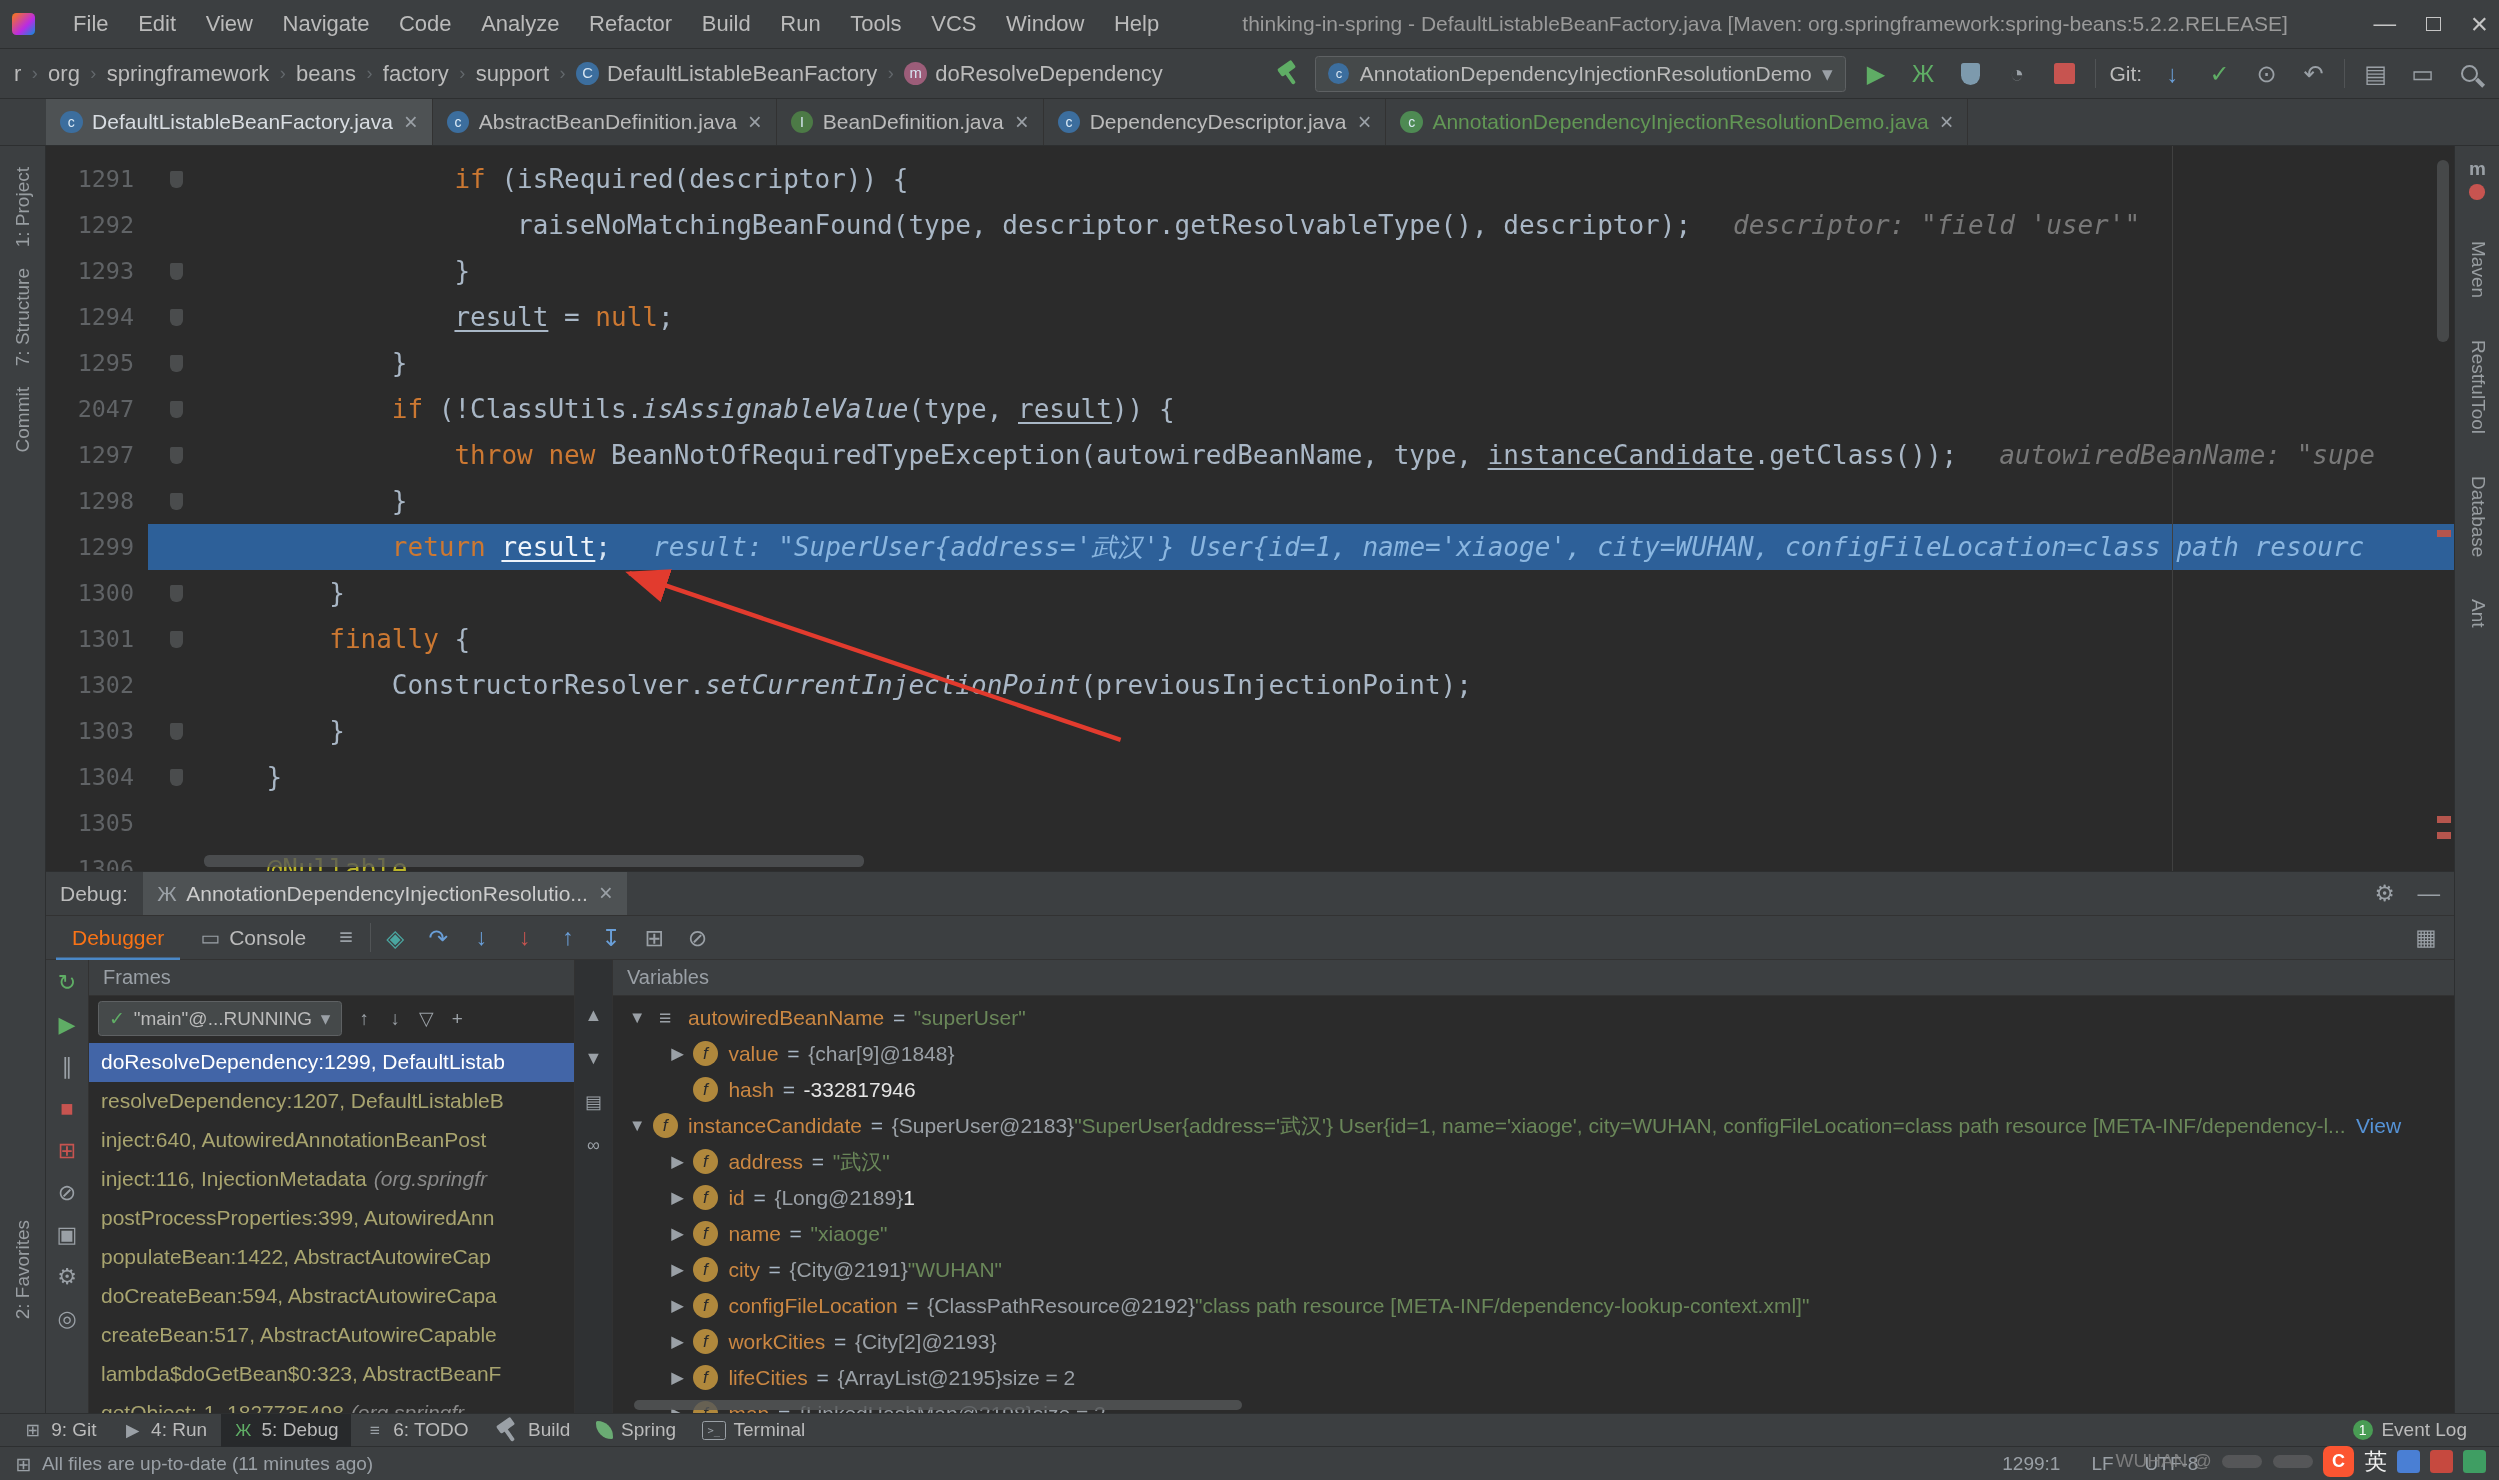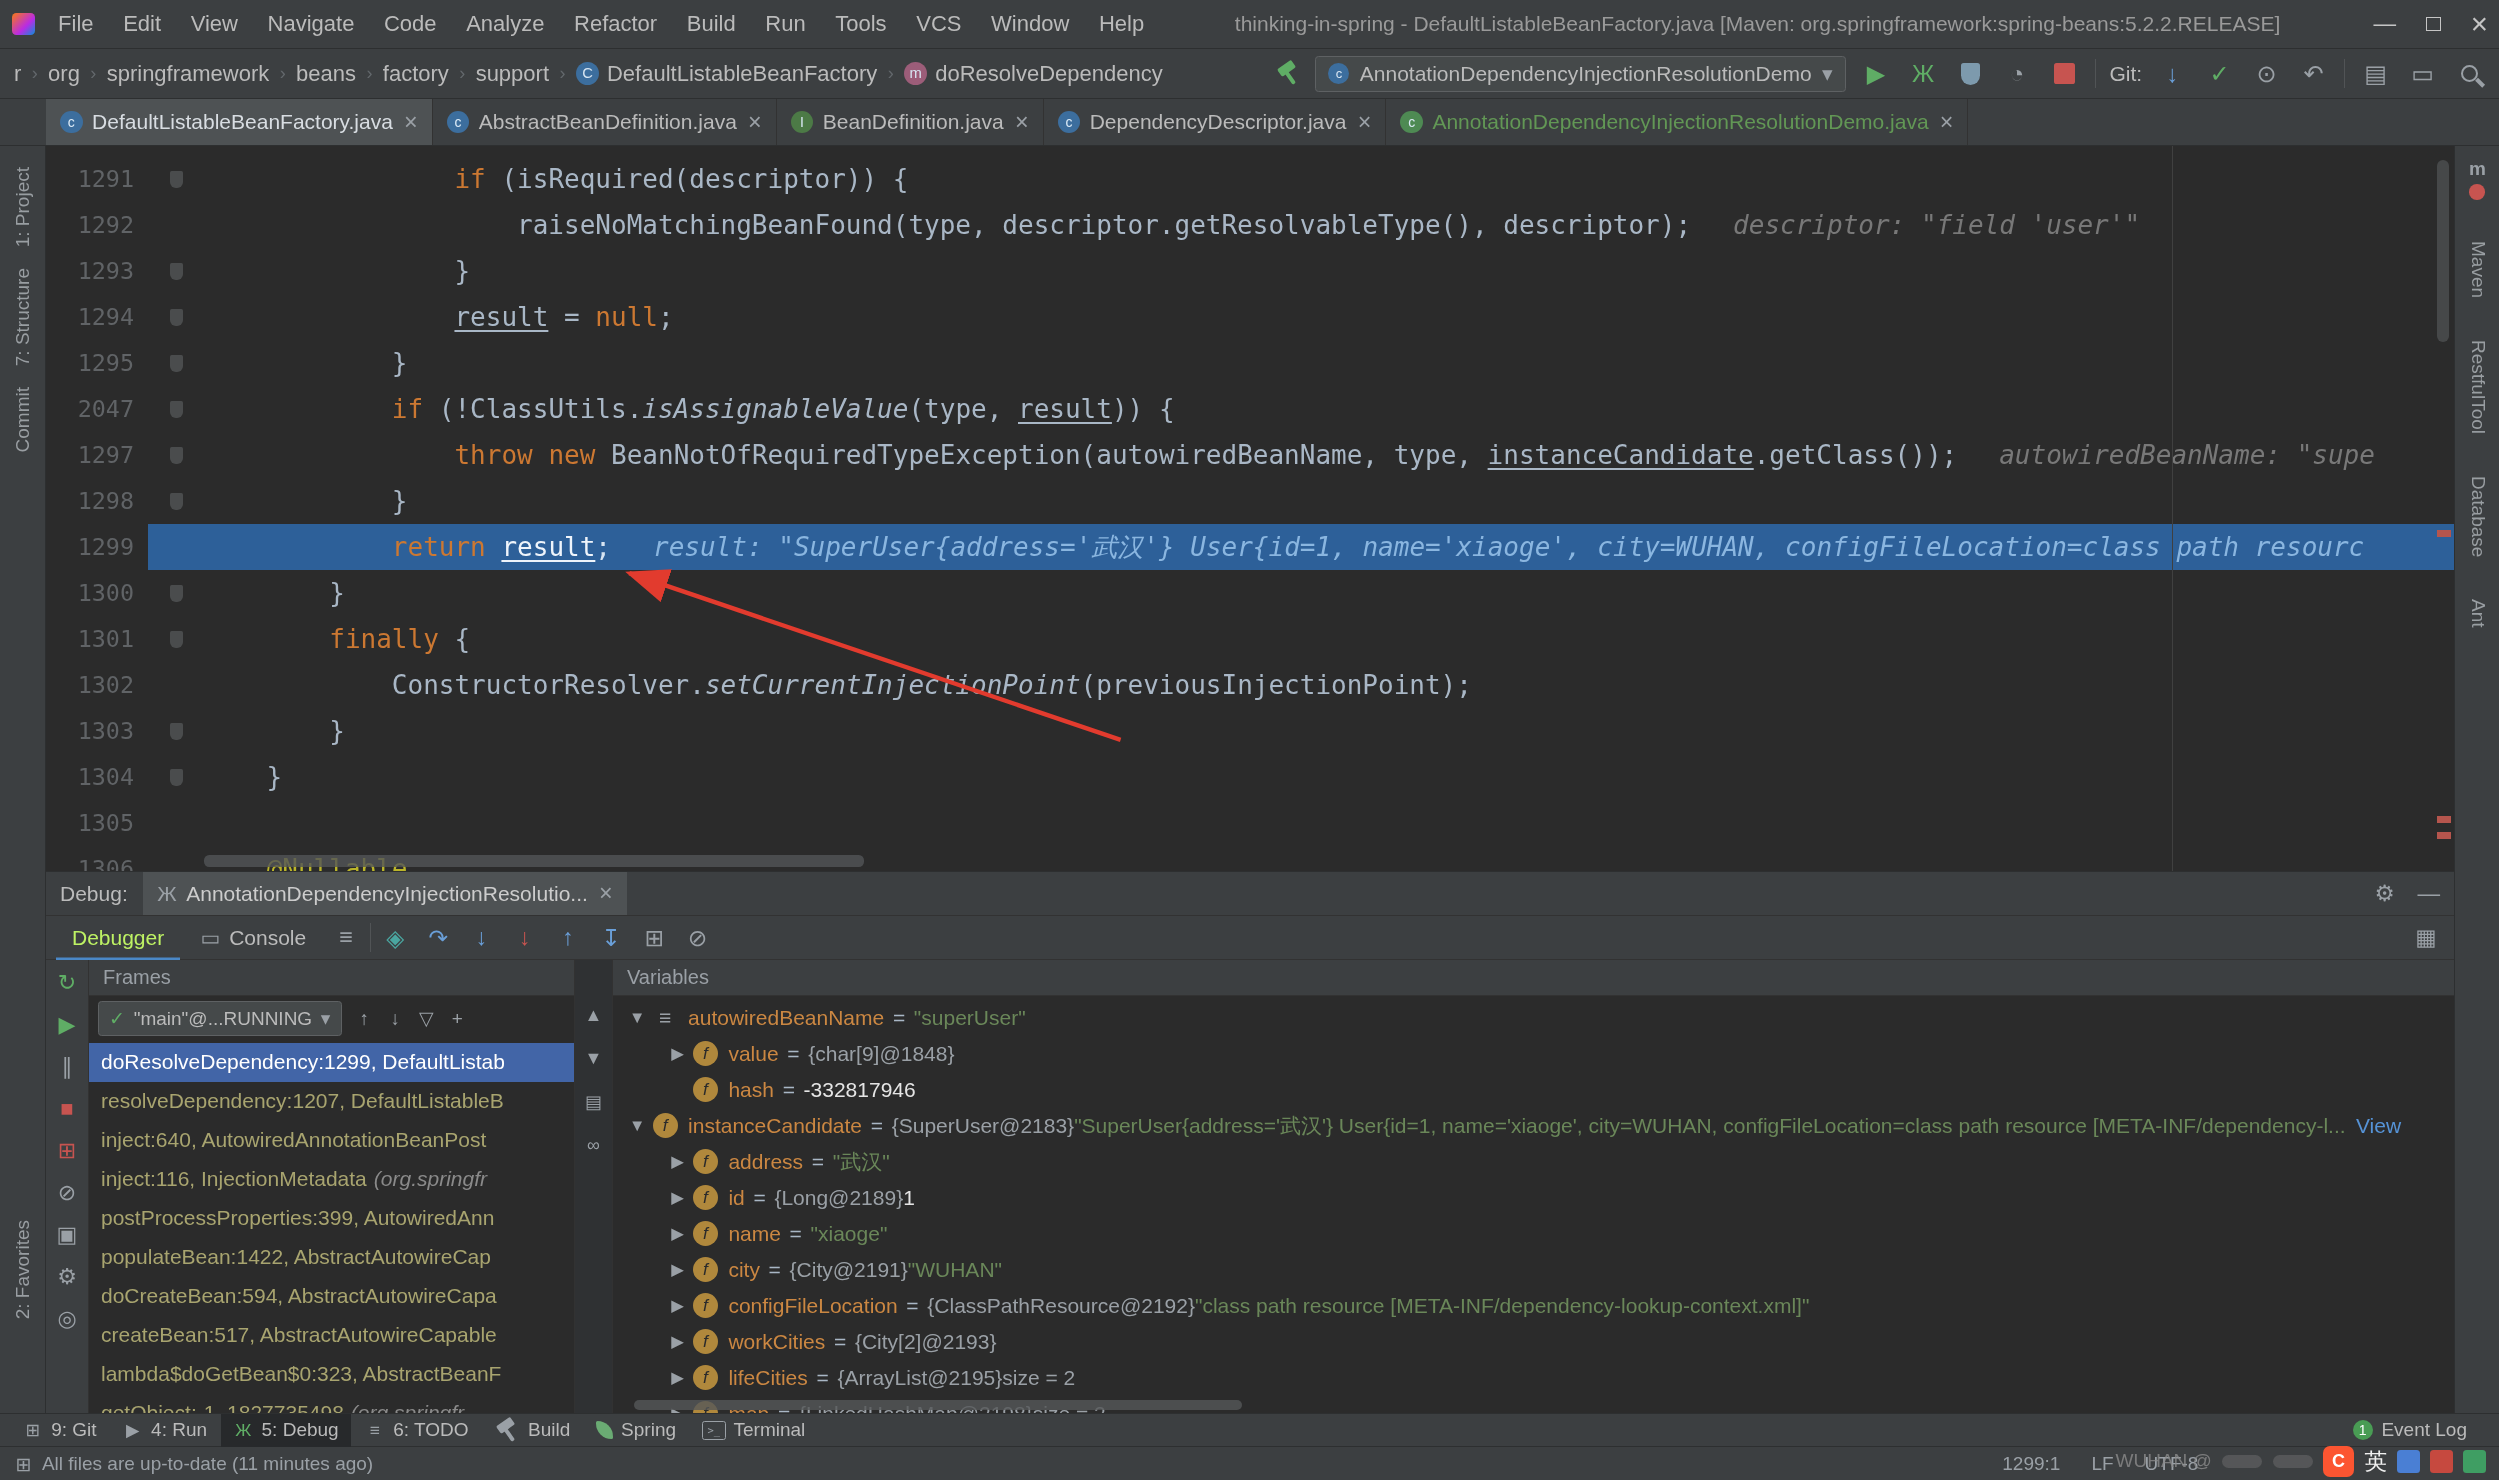--- a/index.html
+++ b/index.html
@@ -1,20 +1,20 @@
 <!DOCTYPE html>
 <html style="font-size:14px"><head>
 <meta charset="utf-8">
 <style>
   *{box-sizing:border-box;margin:0;padding:0}
   html,body{background:#2b2b2b;font-family:"Liberation Sans",sans-serif}
   .app{position:relative;width:2500px;height:1481px;background:#3c3f41;overflow:hidden;color:#bbbbbb}
 
   
-  .titlebar{height:49px;display:flex;align-items:center;background:#3c3f41;border-bottom:0.9px solid #2d2f30;padding:0 12px;gap:0}
+  .titlebar{height:49px;display:flex;align-items:center;background:#3c3f41;border-bottom:0.9px solid #2d2f30;padding:0 12px;gap:15px}
   .appicon{width:22.6px;height:22.6px;border-radius:4.3px;background:linear-gradient(135deg,#f97a12,#b92be4 60%,#0890d8);margin-right:8.7px;flex:none}
   .menubar{display:flex;align-items:center}
   .menu-item{padding:0 14.8px;font-size:22px;color:#bbbbbb;cursor:default}
   .title-text{flex:1;text-align:center;color:#9a9a9a;font-size:21px;white-space:nowrap;overflow:hidden}
   .winctrl{display:flex;align-items:center;gap:29.5px;margin-left:17.4px;color:#c5c5c5;font-size:22.6px}
   .maxbox{width:15.6px;height:14px;border:1.7px solid #c5c5c5;display:inline-block}
   .wclose{font-size:29.5px;line-height:1}
 
   
   .toolbar{height:50px;display:flex;align-items:center;border-bottom:0.9px solid #2d2f30;padding:0 14px;background:#3c3f41}
@@ -91,21 +91,21 @@
   .annot{position:absolute;inset:0;pointer-events:none}
 
   
   .debugpanel{flex:1;display:flex;flex-direction:column;background:#3c3f41;border-top:0.9px solid #2d2f30;min-height:0}
   .dbg-header{height:43px;display:flex;align-items:center;padding:0 14px;gap:15.6px}
   .dbg-label{font-size:21px;color:#bbbbbb}
   .dbg-tab{height:43px;display:flex;align-items:center;gap:9.5px;background:#4e5254;padding:0 14px;font-size:21px;color:#cccccc}
   .dbg-hright{margin-left:auto;display:flex;align-items:center;gap:22.6px;color:#9aa0a6;font-size:22.6px}
   .dbg-toolbar{height:45px;display:flex;align-items:center;gap:5.2px;border-top:0.9px solid #323232;border-bottom:0.9px solid #323232;padding:0 10.4px}
   .vtab{padding:0 15.6px;height:45px;display:flex;align-items:center;gap:8.7px;font-size:21px;color:#bbbbbb}
-  .vtab.sel{color:#bef264;box-shadow:inset 0 -2.6px 0 #4a88c7}
+  .vtab.sel{color:#f97316;box-shadow:inset 0 -2.6px 0 #4a88c7}
   .dbtn{width:38px;height:35px;display:flex;align-items:center;justify-content:center;font-size:23.4px}
   .dbg-tright{margin-left:auto;color:#9aa0a6;font-size:22.6px;padding-right:7px}
   .dbg-content{flex:1;display:flex;min-height:0;background:#2b2b2b}
   .dbg-strip{width:43px;flex:none;background:#3c3f41;border-right:0.9px solid #323232;display:flex;flex-direction:column;align-items:center;padding-top:5.2px;gap:7px}
   .sbtn{width:35px;height:35px;display:flex;align-items:center;justify-content:center;font-size:22px}
   .frames{width:486px;flex:none;display:flex;flex-direction:column;border-right:0.9px solid #323232;min-height:0}
   .panel-title{height:36px;flex:none;display:flex;align-items:center;padding:0 14px;color:#9aa0a6;font-size:20px;background:#3c3f41;border-bottom:0.9px solid #323232}
   .thread-row{height:45px;flex:none;display:flex;align-items:center;padding:0 8.7px;gap:7px}
   .thread-select{display:flex;align-items:center;gap:8.7px;background:#45494a;border:0.9px solid #5e6163;border-radius:3.5px;height:35px;padding:0 10.4px;font-size:19px;color:#bbbbbb;white-space:nowrap;overflow:hidden;max-width:260px}
   .fhbtn{width:31px;height:31px;display:flex;align-items:center;justify-content:center;font-size:19px}

